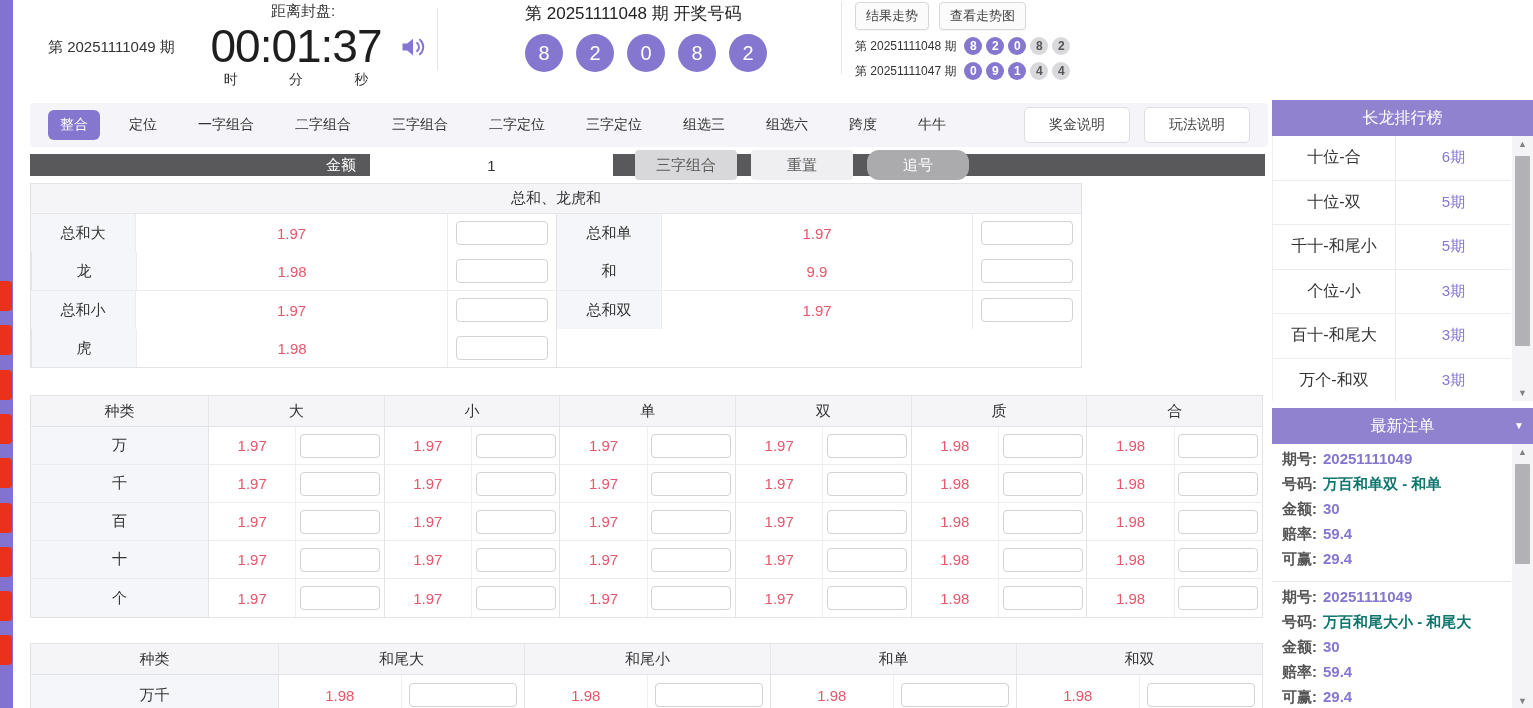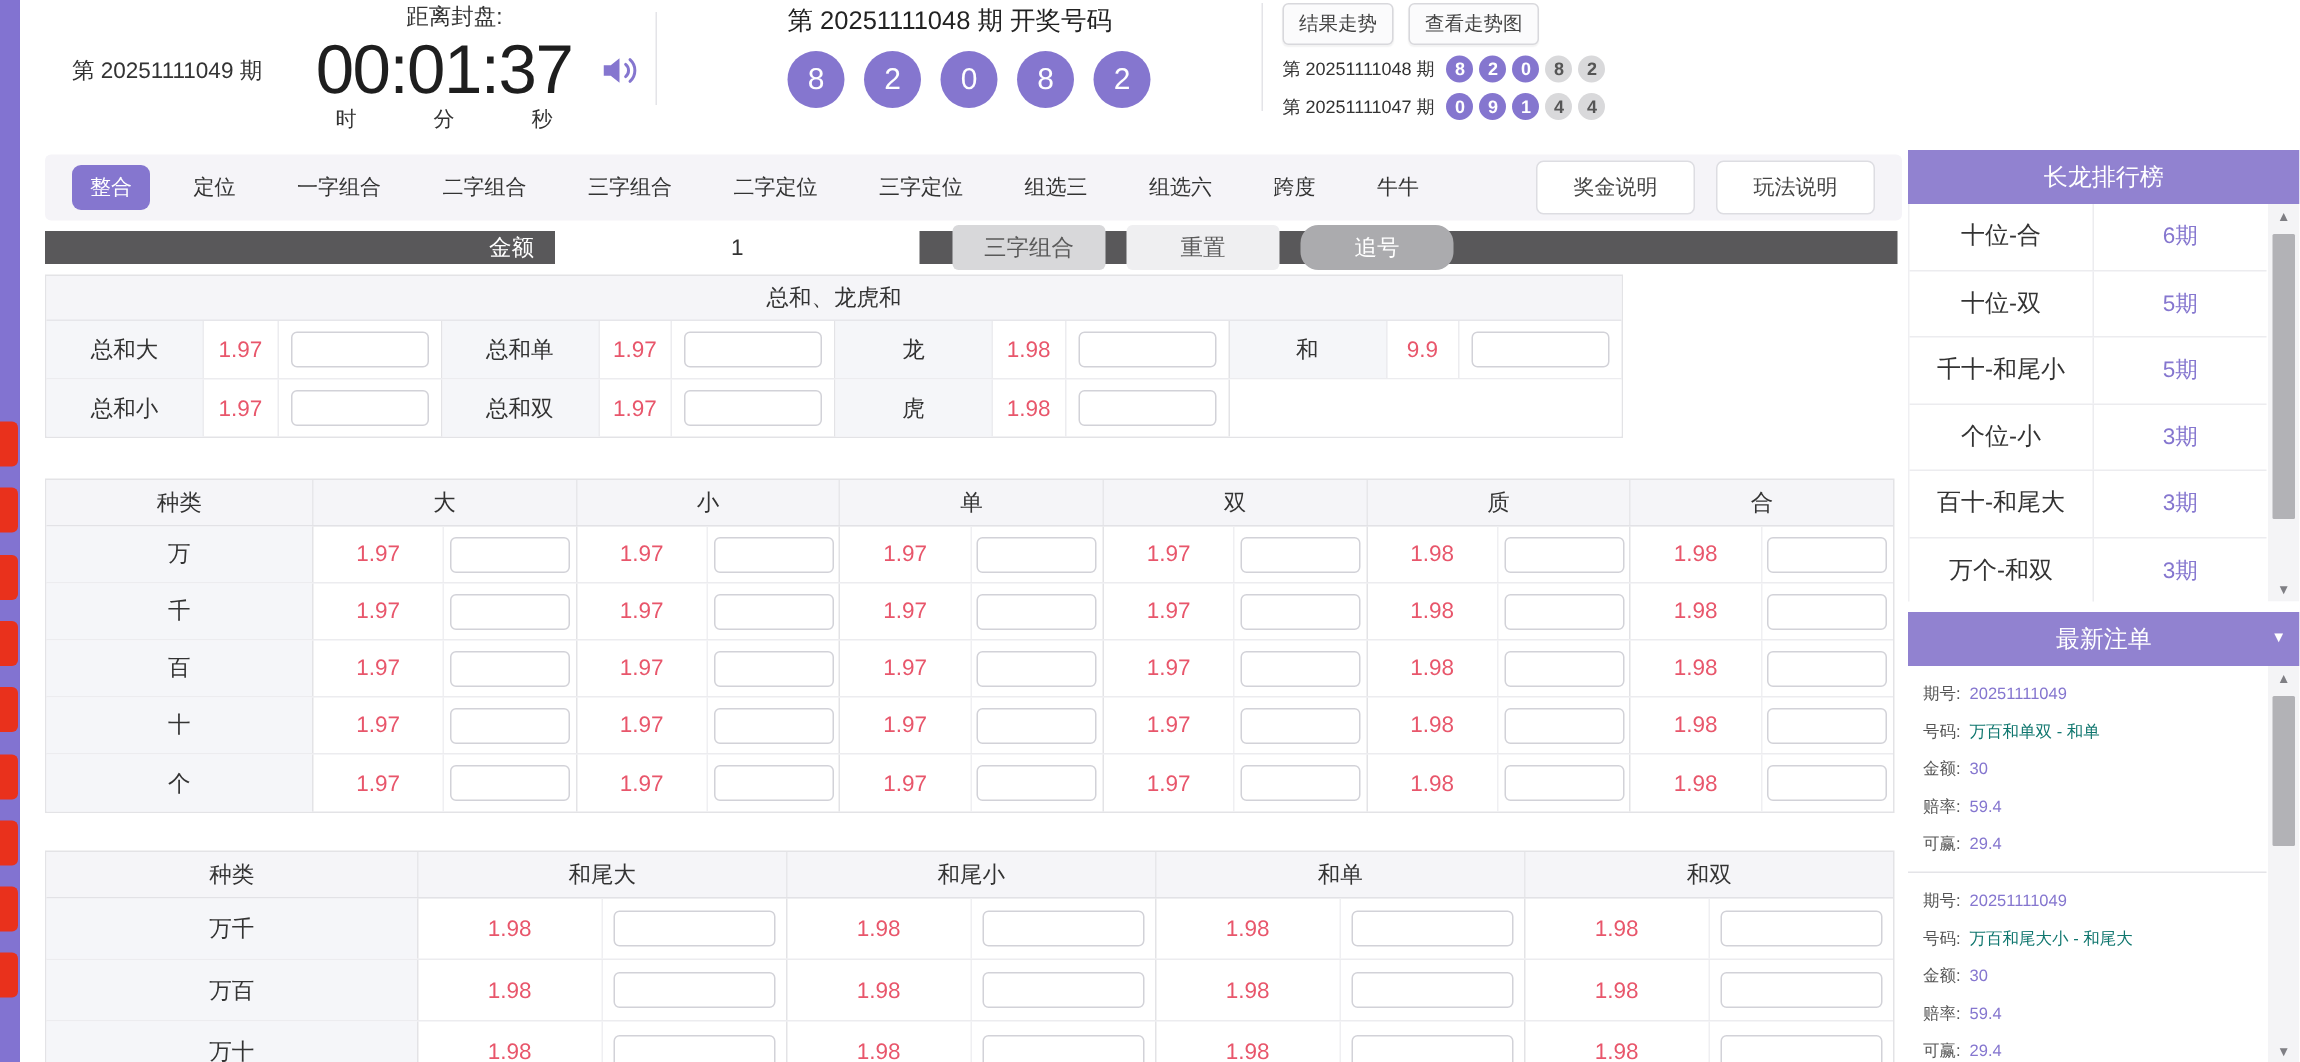--- a/index.html
+++ b/index.html
@@ -59,21 +59,21 @@
     font-size:15px; color:#333; margin-right:8px; }
   .tb-btn { height:30px; width:102px; border:none; border-radius:4px; font-size:15px; cursor:pointer; }
   .tb-confirm { background:#d8d8da; color:#5a5a5a; }
   .tb-reset { background:#efeff1; color:#5a5a5a; }
   .tb-chase { background:#ababae; color:#fff;border-radius:12px; }
 
   
   .sum-panel { margin:7px 0 0 30px; width:1052px; border:1px solid #e3e3e6; }
   .sum-title { height:30px; background:#f5f5f8; border-bottom:1px solid #e6e6ea; font-size:15px;
     color:#333; display:flex; align-items:center; justify-content:center; }
-  .sum-row { display:grid; grid-template-columns:repeat(4,1fr); border-bottom:1px solid #ececef; }
+  .sum-row { display:grid; grid-template-columns:repeat(2,1fr); border-bottom:1px solid #ececef; }
   .sum-row:last-child { border-bottom:none; }
   .sum-group { display:grid; grid-template-columns:105px 1fr 108px; height:38px; border-left:1px solid #e3e3e6; }
   .sum-group:first-child { border-left:none; }
   .sum-group .cell { display:flex; align-items:center; justify-content:center; }
   .sum-group .lab { background:#f5f6f9; font-size:15px; color:#333; border-right:1px solid #ececef; }
   .sum-group .odds { font-size:15px; color:#e8566b; border-right:1px solid #ececef; }
   .sum-group.empty { background:#fff; }
   .bet-input { width:92px; height:24px; border:1px solid #d2d2d8; border-radius:4px; text-align:center; font-size:14px; }
 
   
@@ -106,21 +106,21 @@
   .streak-wrap { position:relative; height:265px; overflow:hidden; background:#fff; }
   .streak-list { margin-right:22px; border-left:1px solid #efeff2; }
   .streak-row { display:grid; grid-template-columns:123px 1fr; height:44.5px; border-bottom:1px solid #ececef; }
   .s-lab { display:flex; align-items:center; justify-content:center; font-size:16px; color:#333;
     border-right:1px solid #ececef; }
   .s-val { display:flex; align-items:center; justify-content:center; font-size:15px; color:#8576cf; }
   .sb-h2 { margin-top:7px; }
   .orders-wrap { position:relative; height:265px; overflow:hidden; background:#fff; }
   .orders-list { margin-right:22px; }
   .order-entry { padding:6px 0 6px 10px; border-bottom:1px solid #e4e4e8; }
-  .o-line { height:25px; display:flex; align-items:center; font-size:11px; }
+  .o-line { height:25px; display:flex; font-size:15px;font-weight:bold; }
   .o-lab { color:#555; margin-right:6px; }
   .o-val { color:#8576cf; }
   .o-val.number { color:#0f766e; }
 
   
   .sb-scroll { position:absolute; right:0; top:0; bottom:0; width:21px; background:#f4f4f6;
     display:flex; flex-direction:column; align-items:center; }
   .sb-arrow { font-size:9px; color:#7f7f84; height:16px; line-height:16px; cursor:pointer; }
   .sb-arrow.down { margin-top:auto; }
   .sb-thumb { width:15px; background:#b2b2b6; border-radius:1px; cursor:pointer; }

